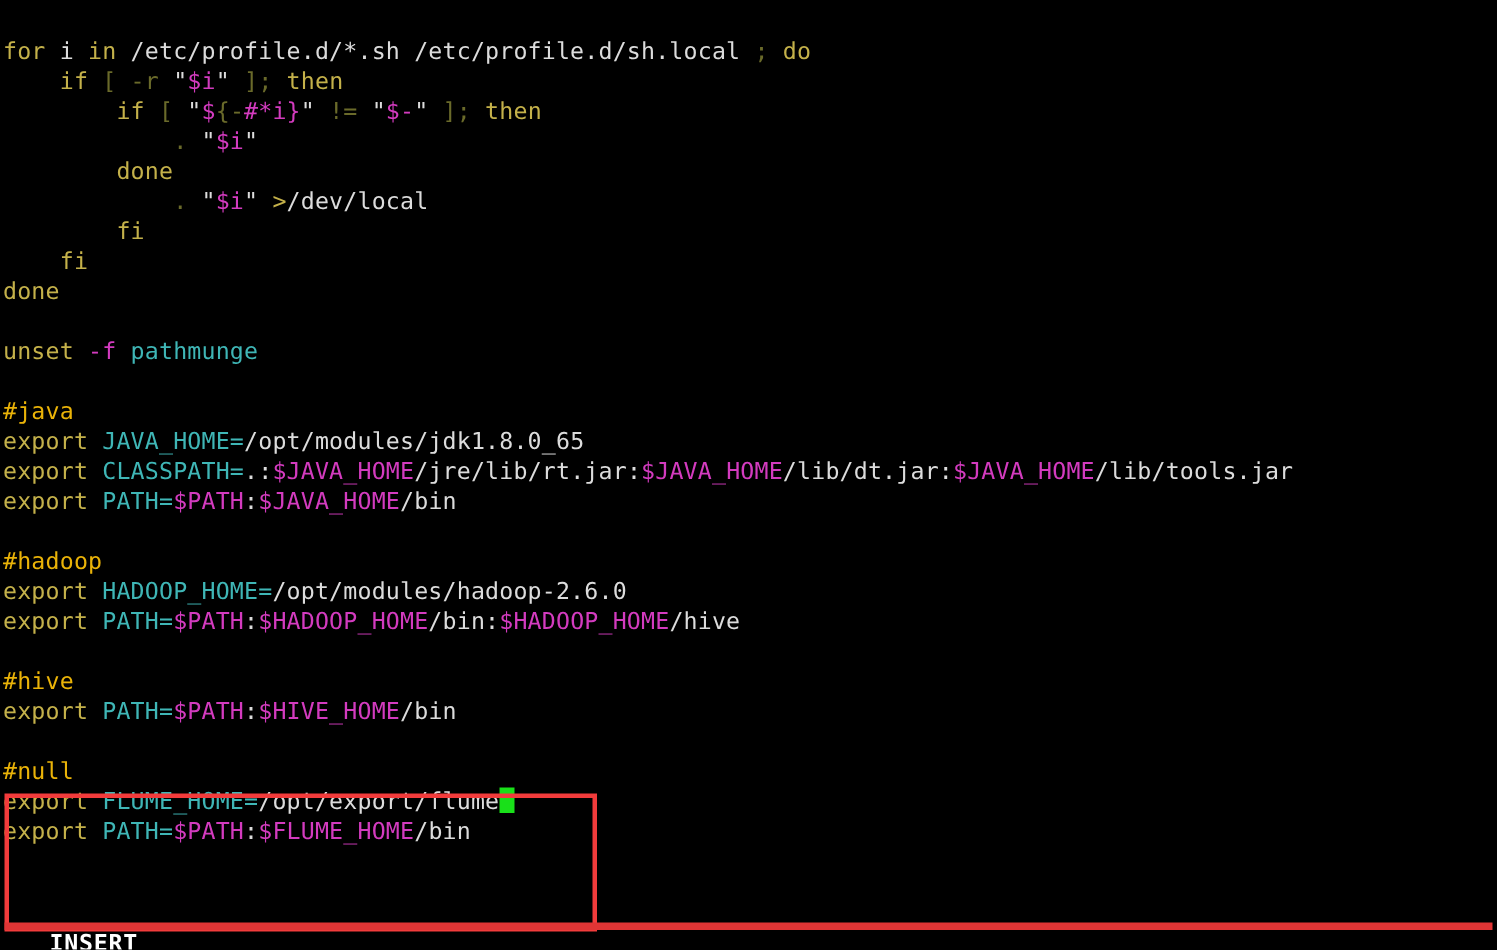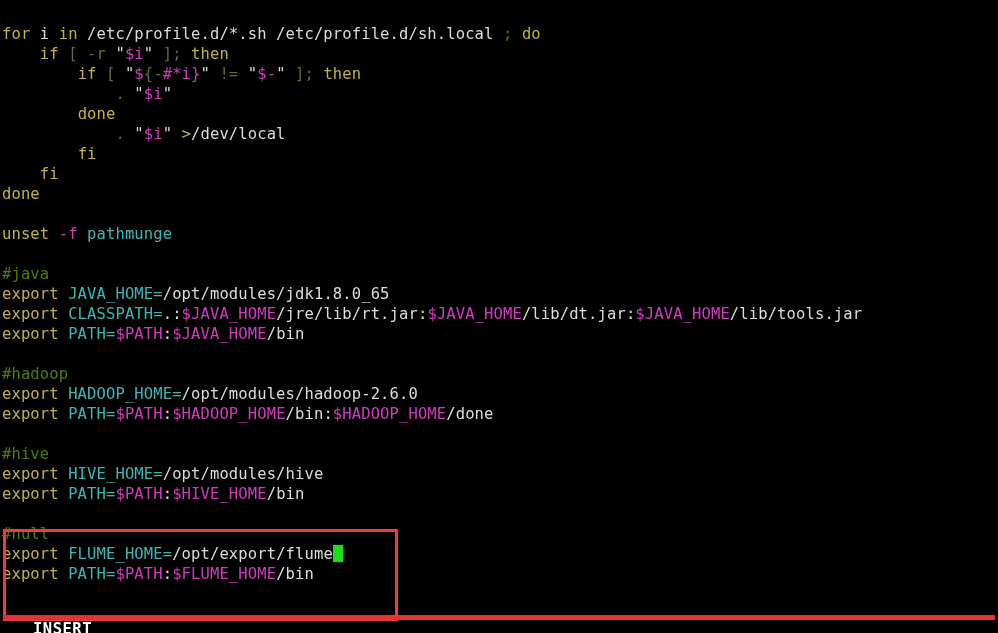--- a/index.html
+++ b/index.html
@@ -33,21 +33,21 @@
     font-size: 15.5px;
     letter-spacing: 0.12px;
     white-space: pre;
     color: #d8d8d8;
     padding-left: 2px;
     box-sizing: border-box;
   }
   
   .tok-plain   { color: #dcdcdc; }
   .tok-kw      { color: #c4b14a; text-align: center; }   
-  .tok-comment { color: #4d7c0f; }   
+  .tok-comment { color: #eab308; }   
   .tok-ident   { color: #3fb6b6; }   
   .tok-var     { color: #d33bbf; }   
   .tok-op      { color: #c4b14a; }   
   .tok-dim     { color: #6a6a2a; }
 
   
   .cursor {
     display: inline-block;
     width: 10px;
     height: 17px;
@@ -114,24 +114,23 @@
       <div class="code-line">&nbsp;</div>
       <div class="code-line"><span class="tok-kw">unset</span><span class="tok-plain"> </span><span class="tok-var">-f</span><span class="tok-plain"> </span><span class="tok-ident">pathmunge</span></div>
       <div class="code-line">&nbsp;</div>
       <div class="code-line"><span class="tok-comment">#java</span></div>
       <div class="code-line"><span class="tok-kw">export</span><span class="tok-plain"> </span><span class="tok-ident">JAVA_HOME=</span><span class="tok-plain">/opt/modules/jdk1.8.0_65</span></div>
       <div class="code-line"><span class="tok-kw">export</span><span class="tok-plain"> </span><span class="tok-ident">CLASSPATH=</span><span class="tok-plain">.:</span><span class="tok-var">$JAVA_HOME</span><span class="tok-plain">/jre/lib/rt.jar:</span><span class="tok-var">$JAVA_HOME</span><span class="tok-plain">/lib/dt.jar:</span><span class="tok-var">$JAVA_HOME</span><span class="tok-plain">/lib/tools.jar</span></div>
       <div class="code-line"><span class="tok-kw">export</span><span class="tok-plain"> </span><span class="tok-ident">PATH=</span><span class="tok-var">$PATH</span><span class="tok-plain">:</span><span class="tok-var">$JAVA_HOME</span><span class="tok-plain">/bin</span></div>
       <div class="code-line">&nbsp;</div>
       <div class="code-line"><span class="tok-comment">#hadoop</span></div>
       <div class="code-line"><span class="tok-kw">export</span><span class="tok-plain"> </span><span class="tok-ident">HADOOP_HOME=</span><span class="tok-plain">/opt/modules/hadoop-2.6.0</span></div>
-      <div class="code-line"><span class="tok-kw">export</span><span class="tok-plain"> </span><span class="tok-ident">PATH=</span><span class="tok-var">$PATH</span><span class="tok-plain">:</span><span class="tok-var">$HADOOP_HOME</span><span class="tok-plain">/bin:</span><span class="tok-var">$HADOOP_HOME</span><span class="tok-plain">/done</span></div>
+      <div class="code-line"><span class="tok-kw">export</span><span class="tok-plain"> </span><span class="tok-ident">PATH=</span><span class="tok-var">$PATH</span><span class="tok-plain">:</span><span class="tok-var">$HADOOP_HOME</span><span class="tok-plain">/bin:</span><span class="tok-var">$HADOOP_HOME</span><span class="tok-plain">/hive</span></div>
       <div class="code-line">&nbsp;</div>
       <div class="code-line"><span class="tok-comment">#hive</span></div>
-      <div class="code-line"><span class="tok-kw">export</span><span class="tok-plain"> </span><span class="tok-ident">HIVE_HOME=</span><span class="tok-plain">/opt/modules/hive</span></div>
       <div class="code-line"><span class="tok-kw">export</span><span class="tok-plain"> </span><span class="tok-ident">PATH=</span><span class="tok-var">$PATH</span><span class="tok-plain">:</span><span class="tok-var">$HIVE_HOME</span><span class="tok-plain">/bin</span></div>
       <div class="code-line">&nbsp;</div>
       <div class="code-line"><span class="tok-comment">#null</span></div>
       <div class="code-line"><span class="tok-kw">export</span><span class="tok-plain"> </span><span class="tok-ident">FLUME_HOME=</span><span class="tok-plain">/opt/export/flume</span><span class="cursor"></span></div>
       <div class="code-line"><span class="tok-kw">export</span><span class="tok-plain"> </span><span class="tok-ident">PATH=</span><span class="tok-var">$PATH</span><span class="tok-plain">:</span><span class="tok-var">$FLUME_HOME</span><span class="tok-plain">/bin</span></div>
     </div>
 
   <div id="annotation-box"></div>
   <div id="annotation-bar"></div>
 

